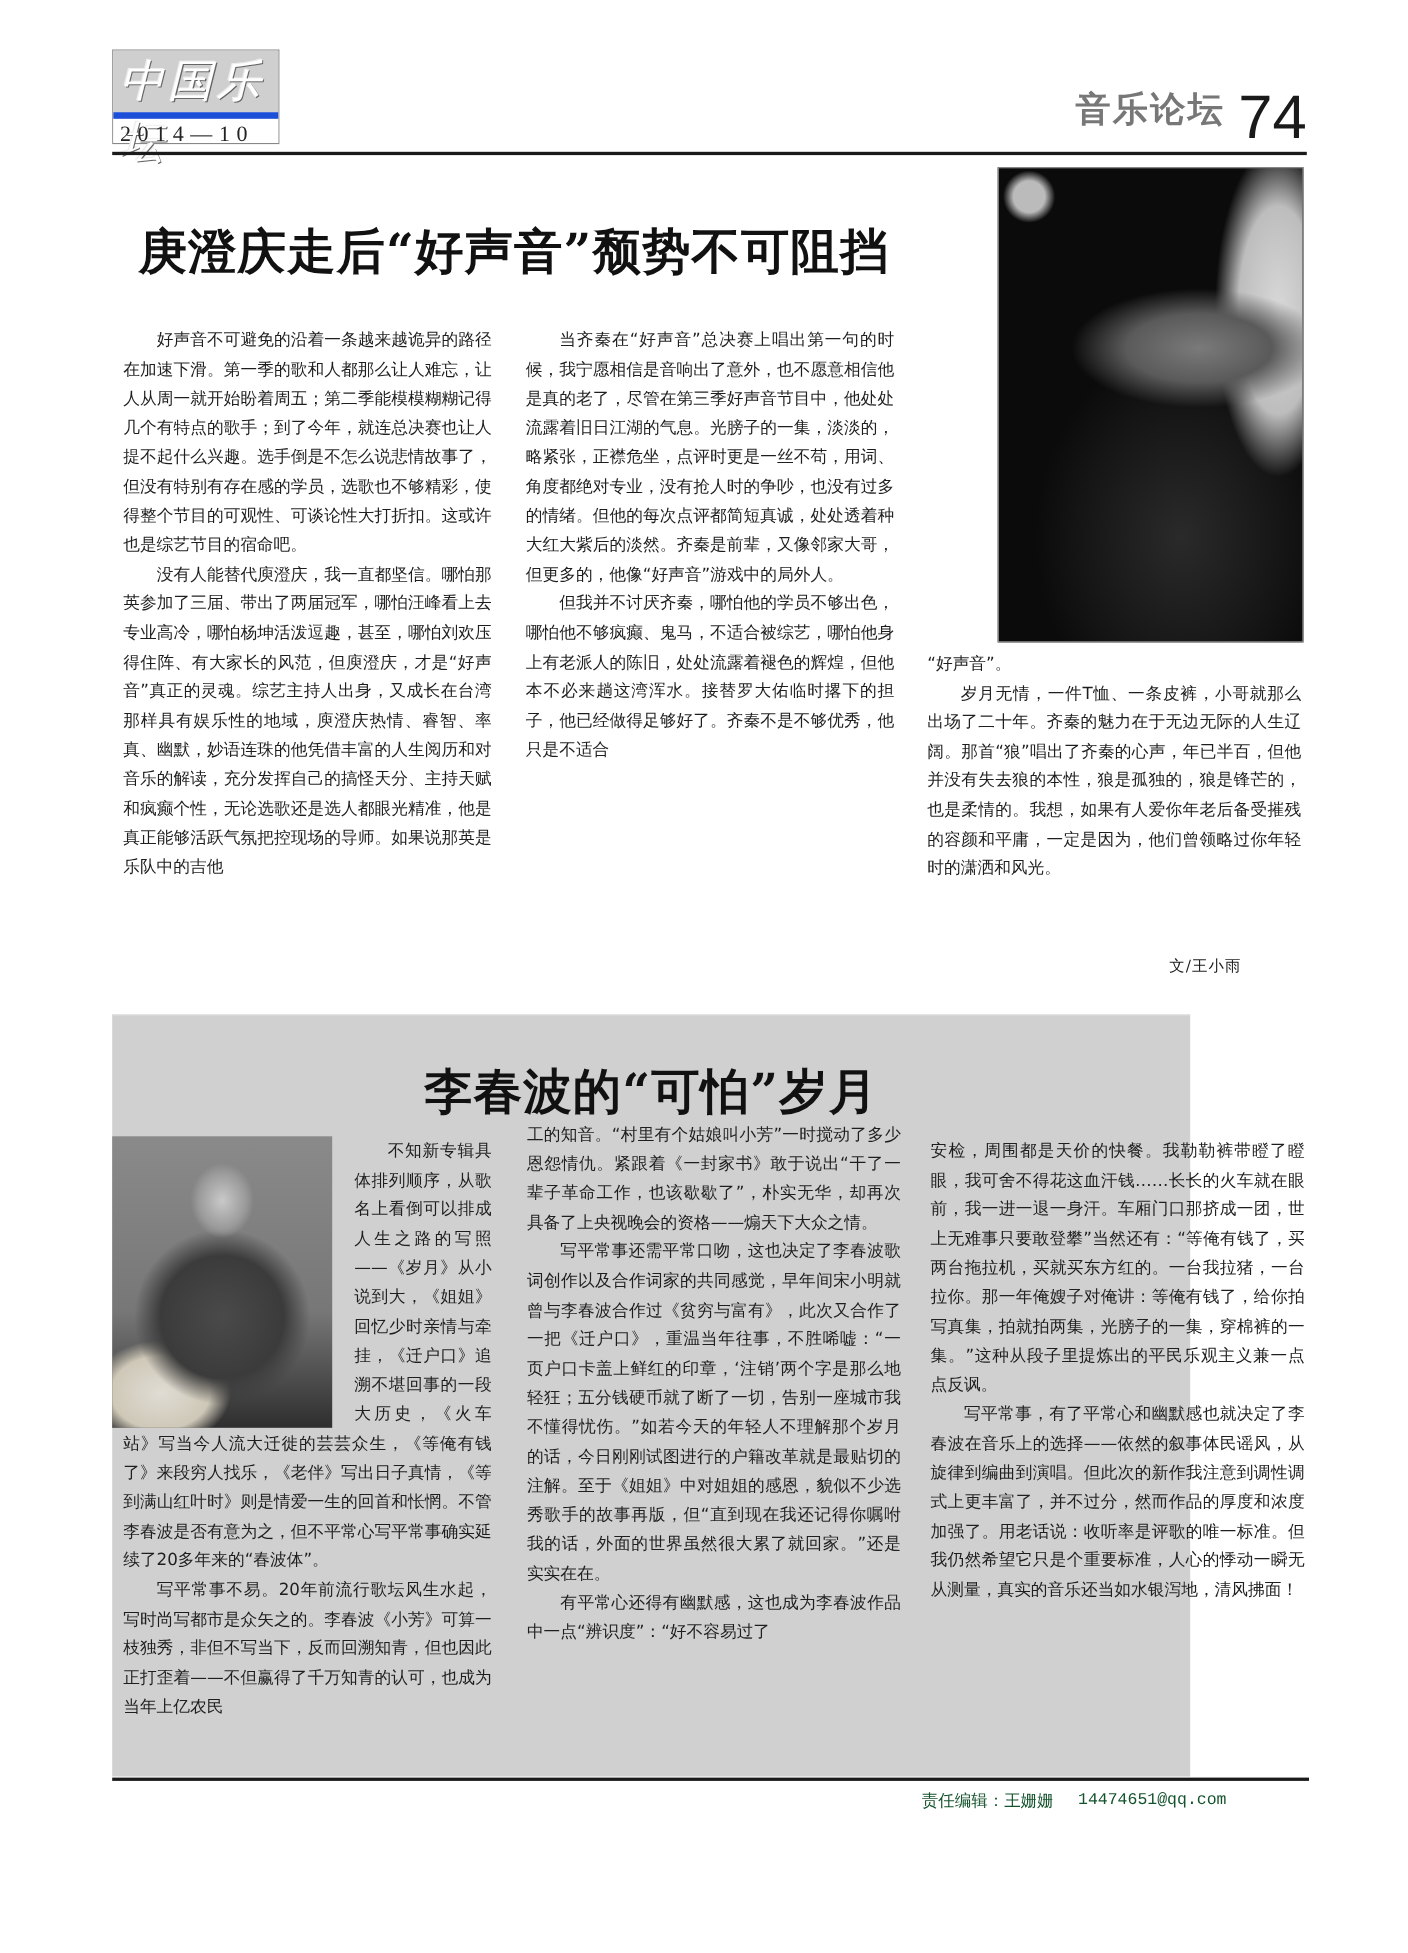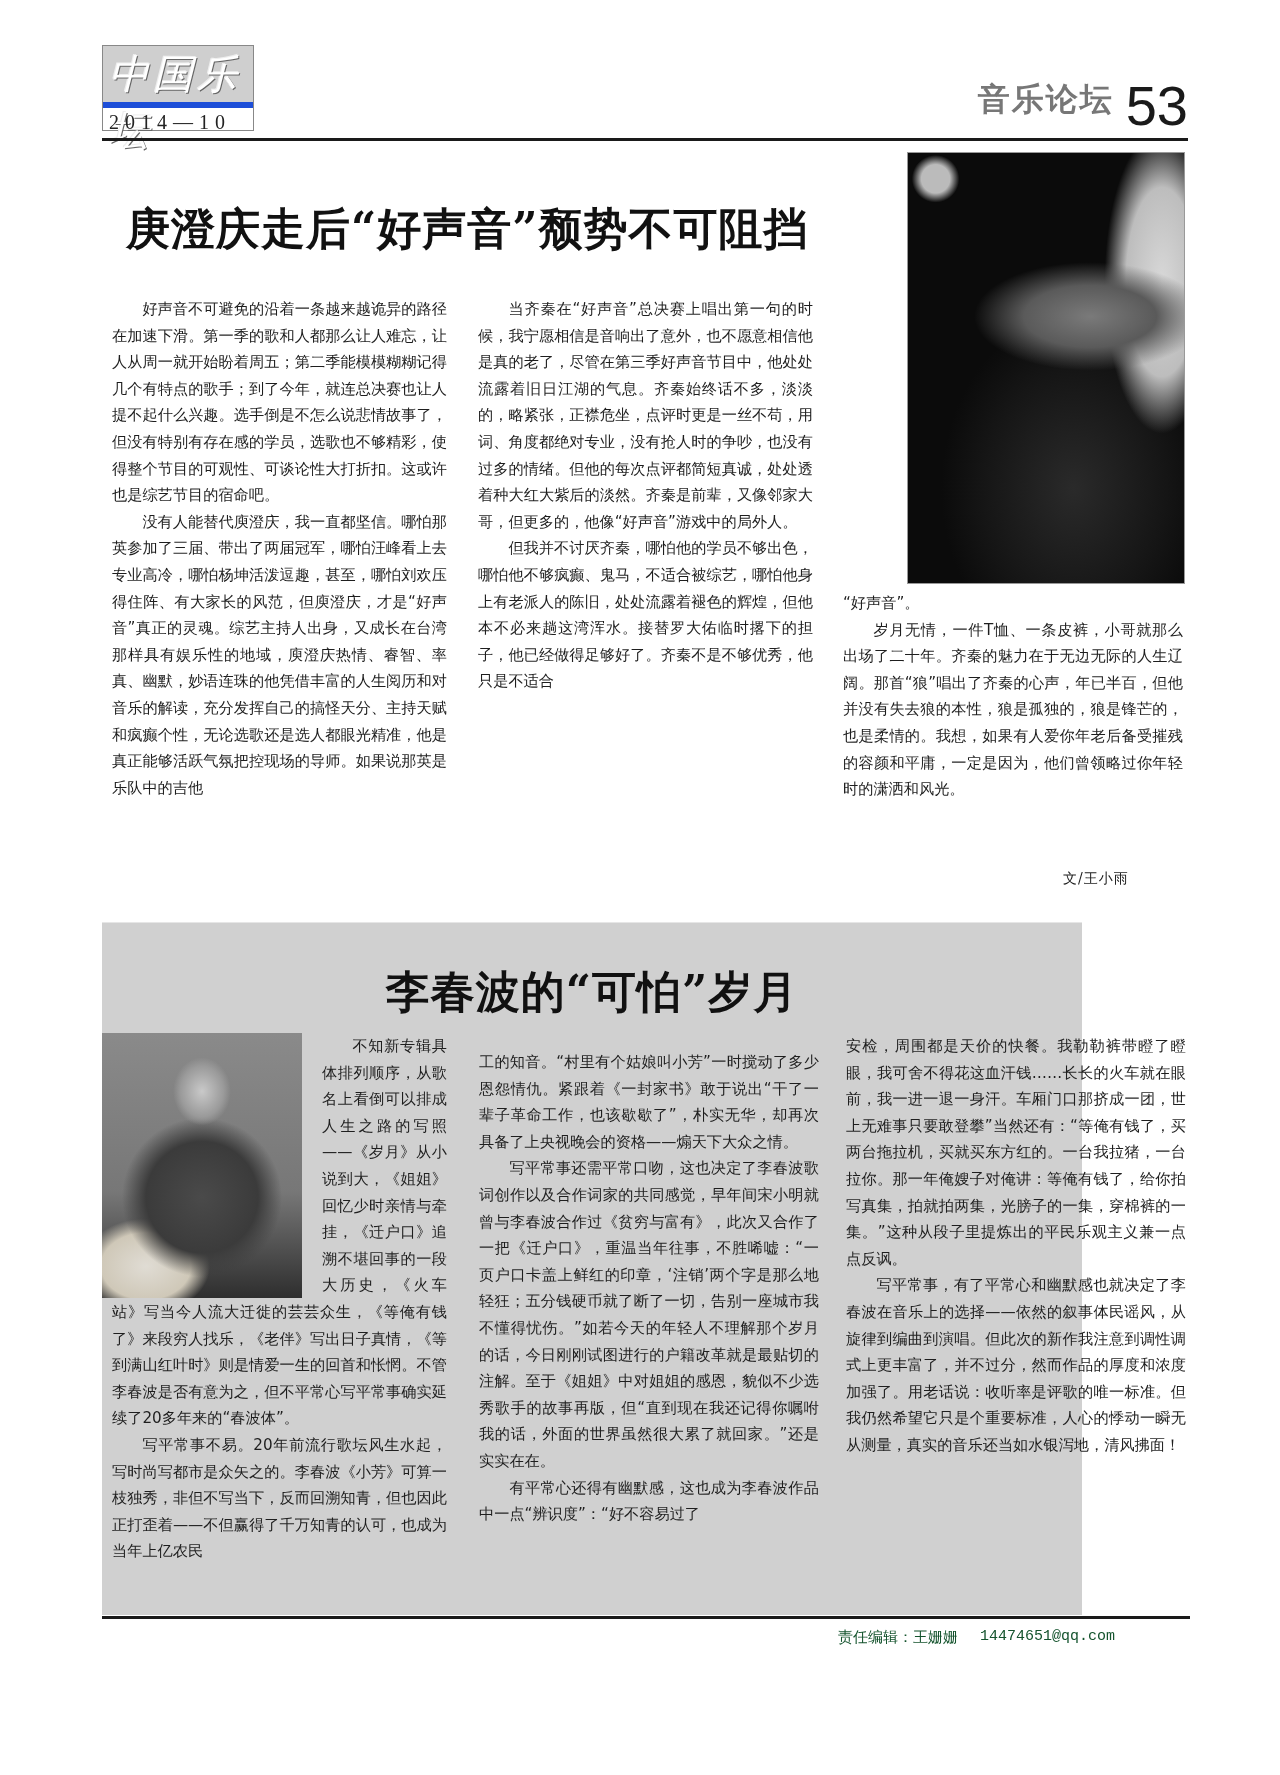--- a/index.html
+++ b/index.html
@@ -34,47 +34,47 @@
   
   .box { position: absolute; left: 102px; top: 922px; width: 980px; height: 693px; background: #d0d0d0; border-top: 1px solid #e6e6e6; }
   .h2 { position: absolute; left: 0; width: 100%; top: 40px; text-align: center; font-family: "DejaVu Serif", serif; font-weight: bold; font-size: 44px; letter-spacing: 1px; color: #111; }
   .photo2 { position: absolute; left: 0; top: 110px; width: 200px; height: 265px;
     background: radial-gradient(ellipse 18% 16% at 50% 22%, #c9c9c9 0%, #9a9a9a 60%, transparent 80%),
                 radial-gradient(ellipse 40% 30% at 50% 62%, #4a4a4a 0%, #3b3b3b 70%, transparent 100%),
                 radial-gradient(ellipse 32% 18% at 22% 88%, #e0dcd4 0%, #cfc8b8 70%, transparent 100%),
                 linear-gradient(180deg, #8a8a8a 0%, #777 60%, #2e2e2e 100%); }
   .a2c1 { left: 10px; top: 110px; width: 335px; }
   .a2c1 .wrap { float: left; width: 200px; height: 264px; margin-right: 10px; }
-  .a2c2 { left: 377px; top: 126px; width: 340px; }
+  .a2c2 { left: 377px; top: 95px; width: 340px; }
   .a2c3 { left: 744px; top: 110px; width: 340px; }
   .bottom-rule { position: absolute; left: 102px; top: 1616px; width: 1088px; height: 3px; background: #1a1a1a; }
   .editor { position: absolute; left: 838px; top: 1628px; font-family: Liberation Mono, monospace; font-size: 15px; color: #14532d; display: flex; gap: 22px; }
 </style>
 </head>
 <body>
 
 <div class="mast">
   <div class="mast-logo">中国乐坛</div>
   <div class="mast-date">2014—10</div>
 </div>
 <div class="section">
   <span class="section-name">音乐论坛</span>
-  <span class="page-no">53</span>
+  <span class="page-no">74</span>
 </div>
 <div class="top-rule"></div>
 
 <h1 class="h1">庚澄庆走后“好声音”颓势不可阻挡</h1>
 <div class="photo1" title="stage-photo-singer-grinning-pointing"></div>
 
 <div class="col a1c1">
   <p>好声音不可避免的沿着一条越来越诡异的路径在加速下滑。第一季的歌和人都那么让人难忘，让人从周一就开始盼着周五；第二季能模模糊糊记得几个有特点的歌手；到了今年，就连总决赛也让人提不起什么兴趣。选手倒是不怎么说悲情故事了，但没有特别有存在感的学员，选歌也不够精彩，使得整个节目的可观性、可谈论性大打折扣。这或许也是综艺节目的宿命吧。</p>
   <p>没有人能替代庾澄庆，我一直都坚信。哪怕那英参加了三届、带出了两届冠军，哪怕汪峰看上去专业高冷，哪怕杨坤活泼逗趣，甚至，哪怕刘欢压得住阵、有大家长的风范，但庾澄庆，才是“好声音”真正的灵魂。综艺主持人出身，又成长在台湾那样具有娱乐性的地域，庾澄庆热情、睿智、率真、幽默，妙语连珠的他凭借丰富的人生阅历和对音乐的解读，充分发挥自己的搞怪天分、主持天赋和疯癫个性，无论选歌还是选人都眼光精准，他是真正能够活跃气氛把控现场的导师。如果说那英是乐队中的吉他</p>
 </div>
 <div class="col a1c2">
-  <p>当齐秦在“好声音”总决赛上唱出第一句的时候，我宁愿相信是音响出了意外，也不愿意相信他是真的老了，尽管在第三季好声音节目中，他处处流露着旧日江湖的气息。齐秦始终话不多，淡淡的，略紧张，正襟危坐，点评时更是一丝不苟，用词、角度都绝对专业，没有抢人时的争吵，也没有过多的情绪。但他的每次点评都简短真诚，处处透着种大红大紫后的淡然。齐秦是前辈，又像邻家大哥，但更多的，他像“好声音”游戏中的局外人。</p>
+  <p>当齐秦在“好声音”总决赛上唱出第一句的时候，我宁愿相信是音响出了意外，也不愿意相信他是真的老了，尽管在第三季好声音节目中，他处处流露着旧日江湖的气息。光膀子的一集，淡淡的，略紧张，正襟危坐，点评时更是一丝不苟，用词、角度都绝对专业，没有抢人时的争吵，也没有过多的情绪。但他的每次点评都简短真诚，处处透着种大红大紫后的淡然。齐秦是前辈，又像邻家大哥，但更多的，他像“好声音”游戏中的局外人。</p>
   <p>但我并不讨厌齐秦，哪怕他的学员不够出色，哪怕他不够疯癫、鬼马，不适合被综艺，哪怕他身上有老派人的陈旧，处处流露着褪色的辉煌，但他本不必来趟这湾浑水。接替罗大佑临时撂下的担子，他已经做得足够好了。齐秦不是不够优秀，他只是不适合</p>
 </div>
 <div class="col a1c3">
   <p class="noind">“好声音”。</p>
   <p>岁月无情，一件T恤、一条皮裤，小哥就那么出场了二十年。齐秦的魅力在于无边无际的人生辽阔。那首“狼”唱出了齐秦的心声，年已半百，但他并没有失去狼的本性，狼是孤独的，狼是锋芒的，也是柔情的。我想，如果有人爱你年老后备受摧残的容颜和平庸，一定是因为，他们曾领略过你年轻时的潇洒和风光。</p>
 </div>
 <div class="byline">文/王小雨</div>
 
 <div class="box">
   <h2 class="h2">李春波的“可怕”岁月</h2>

